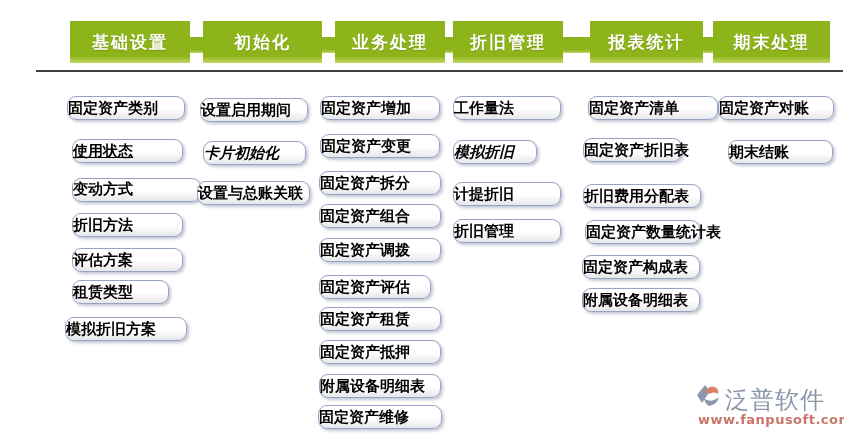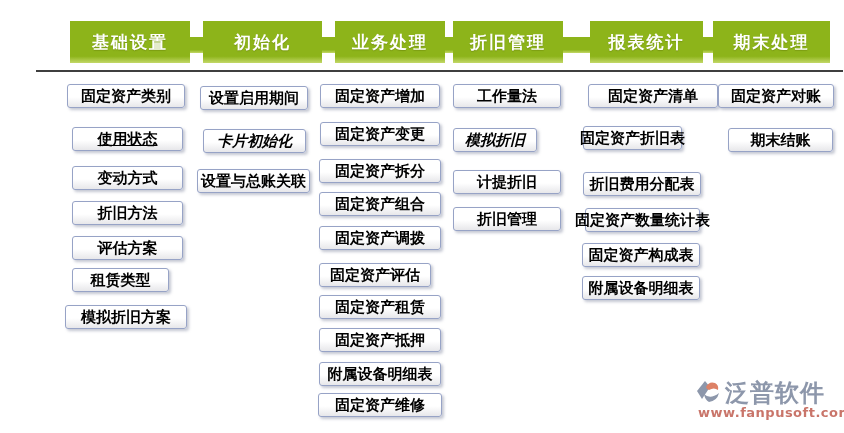--- a/index.html
+++ b/index.html
@@ -19,33 +19,33 @@
     position:absolute;top:37px;height:16px;
     background:linear-gradient(180deg,var(--green) 0%,var(--green) 80%,var(--green_light) 100%);
   }
   .separator{
     position:absolute;top:70px;left:36px;width:807px;height:2px;
     background:var(--separator);
   }
   
   .node{
     position:absolute;height:24px;box-sizing:border-box;
-    border:1.5px solid var(--box_border);border-radius:3px;
+    border:1.5px solid var(--box_border);border-radius:9px;
     background:linear-gradient(180deg,#ffffff 0%,#ffffff 55%,var(--box_bg_bottom) 100%);
     box-shadow:2px 2px 3px rgba(110,118,145,.40);
-    display:flex;align-items:center;justify-content:center;
+    display:flex;align-items:center;margin-top:12px;
   }
   .node-label{
     font-size:15px;font-weight:bold;color:#000;white-space:nowrap;line-height:1;
   }
   
   .watermark{position:absolute;left:696px;top:380px;width:145px;height:48px;}
   .wm-row{display:flex;align-items:center;}
   .logo-icon{width:27px;height:25px;display:inline-block;flex:0 0 auto;}
-  .brand{font-size:24px;font-weight:bold;color:var(--brand_text);letter-spacing:1px;line-height:1;margin-left:2px;}
+  .brand{font-size:24px;font-weight:normal;color:var(--brand_text);letter-spacing:1px;line-height:1;margin-left:2px;margin-top:8px;}
   .url{display:block;font-size:13px;font-weight:bold;color:var(--url_text);letter-spacing:.5px;margin-top:1px;margin-left:2px;line-height:1;}
 </style>
 </head>
 <body>
 
 <div class="canvas">
   <div class="tabs-row">
       <div class="tab" style="left: 70px; width: 120px;">基础设置</div>
       <div class="tab-connector" style="left: 190px; width: 13px;"></div>
       <div class="tab" style="left: 203px; width: 119px;">初始化</div>
@@ -59,21 +59,21 @@
       <div class="tab" style="left: 713px; width: 117px;">期末处理</div>
     </div>
   <div class="separator"></div>
   <div>
       <div class="node" style="left: 67px; top: 84px; width: 118px;">
         <span class="node-label">固定资产类别</span>
       </div>
       <div class="node" style="left: 72px; top: 127px; width: 111px; text-decoration: underline;">
         <span class="node-label">使用状态</span>
       </div>
-      <div class="node" style="left: 72px; top: 166px; width: 111px;">
+      <div class="node" style="left: 72px; top: 166px; width: 129px; font-family: Liberation Mono, monospace;">
         <span class="node-label">变动方式</span>
       </div>
       <div class="node" style="left: 72px; top: 201px; width: 111px;">
         <span class="node-label">折旧方法</span>
       </div>
       <div class="node" style="left: 72px; top: 236px; width: 111px;">
         <span class="node-label">评估方案</span>
       </div>
       <div class="node" style="left: 72px; top: 268px; width: 97px;">
         <span class="node-label">租赁类型</span>

